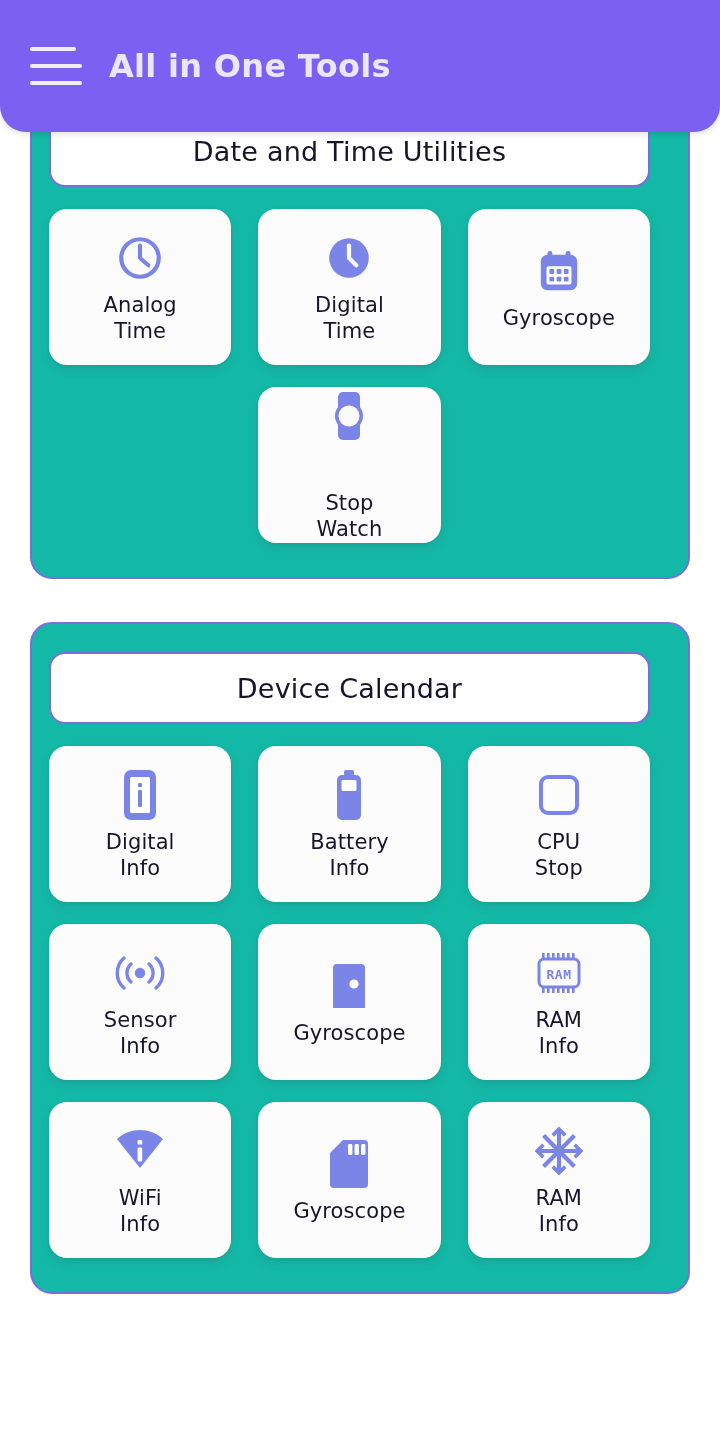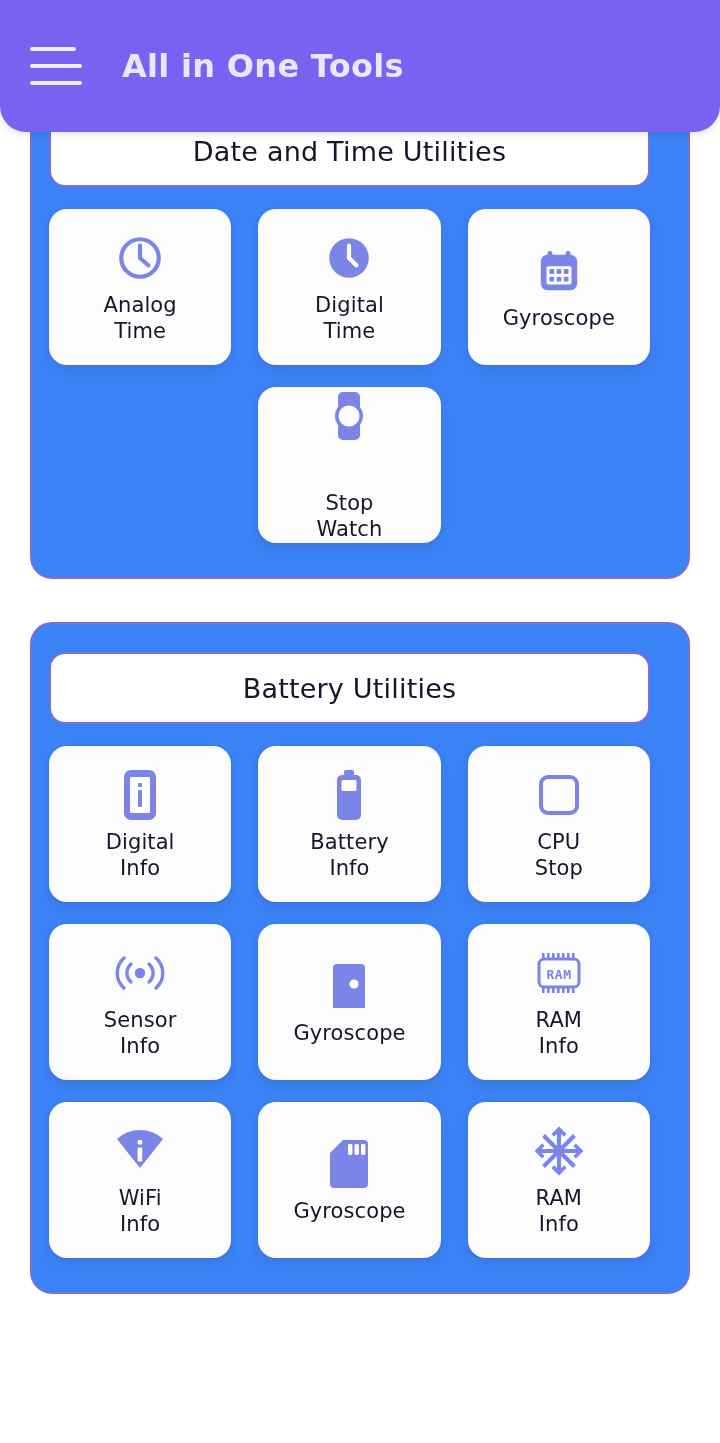--- a/index.html
+++ b/index.html
@@ -35,21 +35,21 @@
     border: 2px solid #7b6ce0;
     border-radius: 22px;
     background: #fdfdfd;
     margin-top: -108px;
   }
 
   .section-card {
     margin: 43px 30px 0 30px;
     border: 2px solid #7b6ce0;
     border-radius: 22px;
-    background: #3b82f6;
+    background: #14b8a6;
     padding: 28px 38px 34px 17px;
   }
 
   .section-title-box {
     border: 2px solid #7b6ce0;
     border-radius: 16px;
     background: #ffffff;
     height: 72px;
     display: flex;
     align-items: center;
@@ -134,21 +134,21 @@
     display: block;
     height: 4px;
     border-radius: 3px;
     background: #f0eefb;
   }
   .hamburger span:nth-child(1) { width: 46px; }
   .hamburger span:nth-child(2) { width: 52px; }
   .hamburger span:nth-child(3) { width: 52px; }
 
   .appbar-title {
-    margin-left: 40px;
+    margin-left: 27px;
     font-size: 32px;
     font-weight: bold;
     color: #ebe6fb;
     letter-spacing: .3px;
   }
 </style>
 </head>
 <body>
 
 <div class="screen">
@@ -218,21 +218,21 @@
           <div class="tile-label">Stop
 Watch</div>
         </div>
 
       </div>
     </div>
 
     <div class="section-card">
 
       <div class="section-title-box">
-        <div class="section-title">Battery Utilities</div>
+        <div class="section-title">Device Calendar</div>
       </div>
 
       <div class="tile-grid">
 
         <div class="tile">
           <div class="tile-icon">
             <svg width="36" height="52" viewBox="0 0 34 52">
               <rect x="1" y="1" width="32" height="50" rx="7" fill="#7b85e8"></rect>
               <rect x="7" y="8" width="20" height="36" rx="1.5" fill="#ffffff"></rect>
               <rect x="15" y="14" width="4" height="4" rx="1" fill="#7b85e8"></rect>

